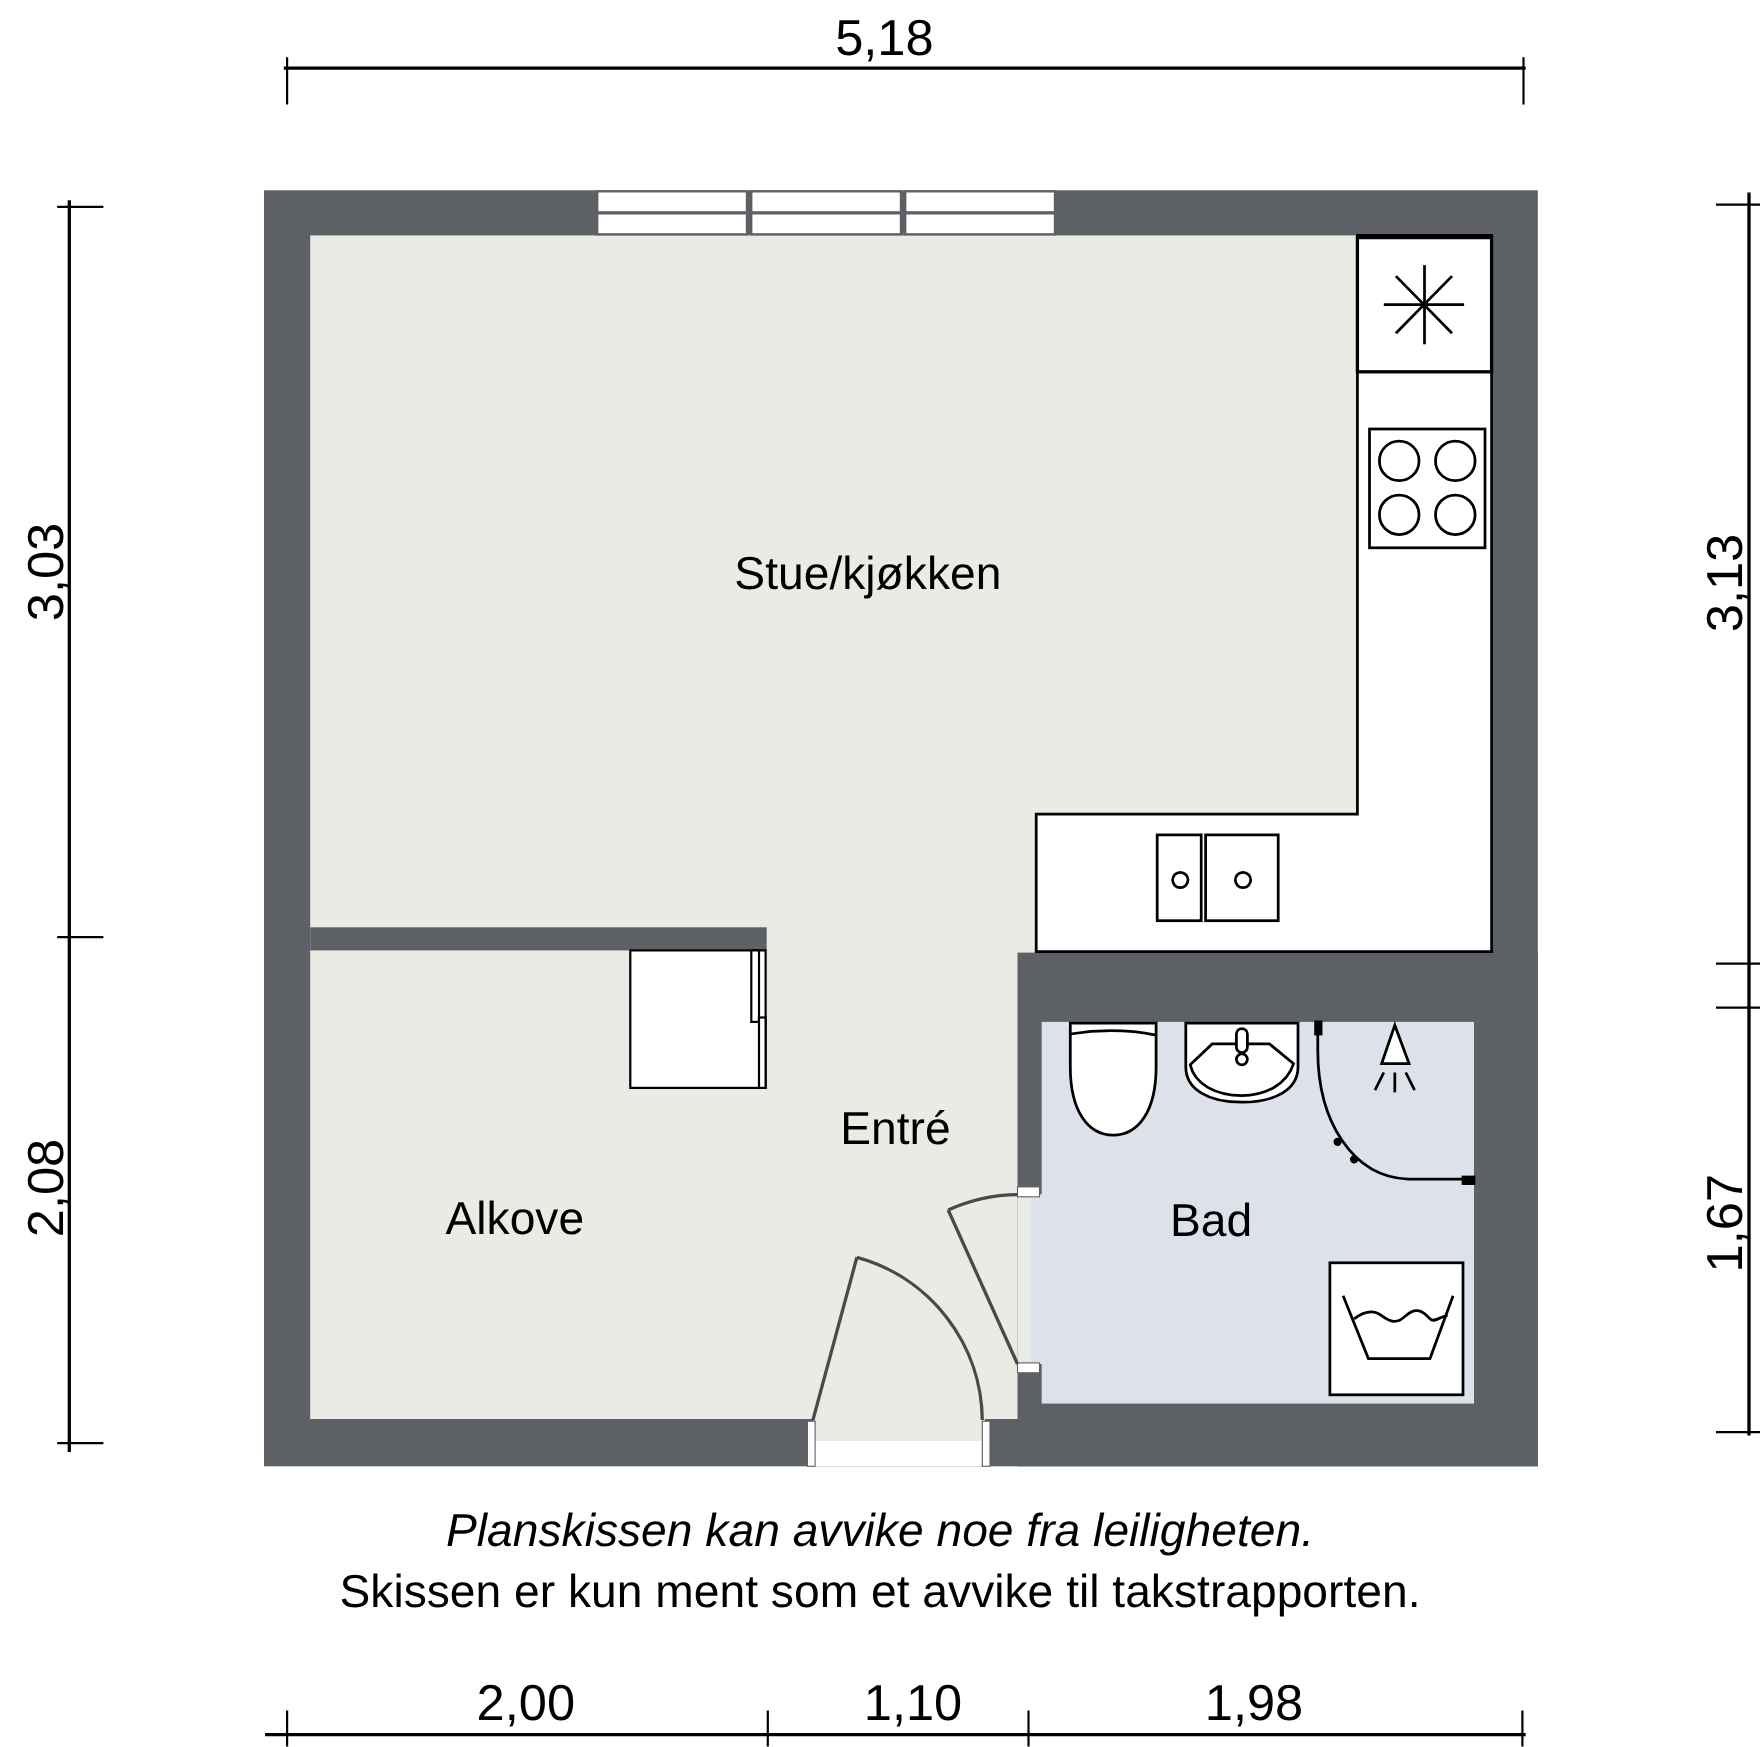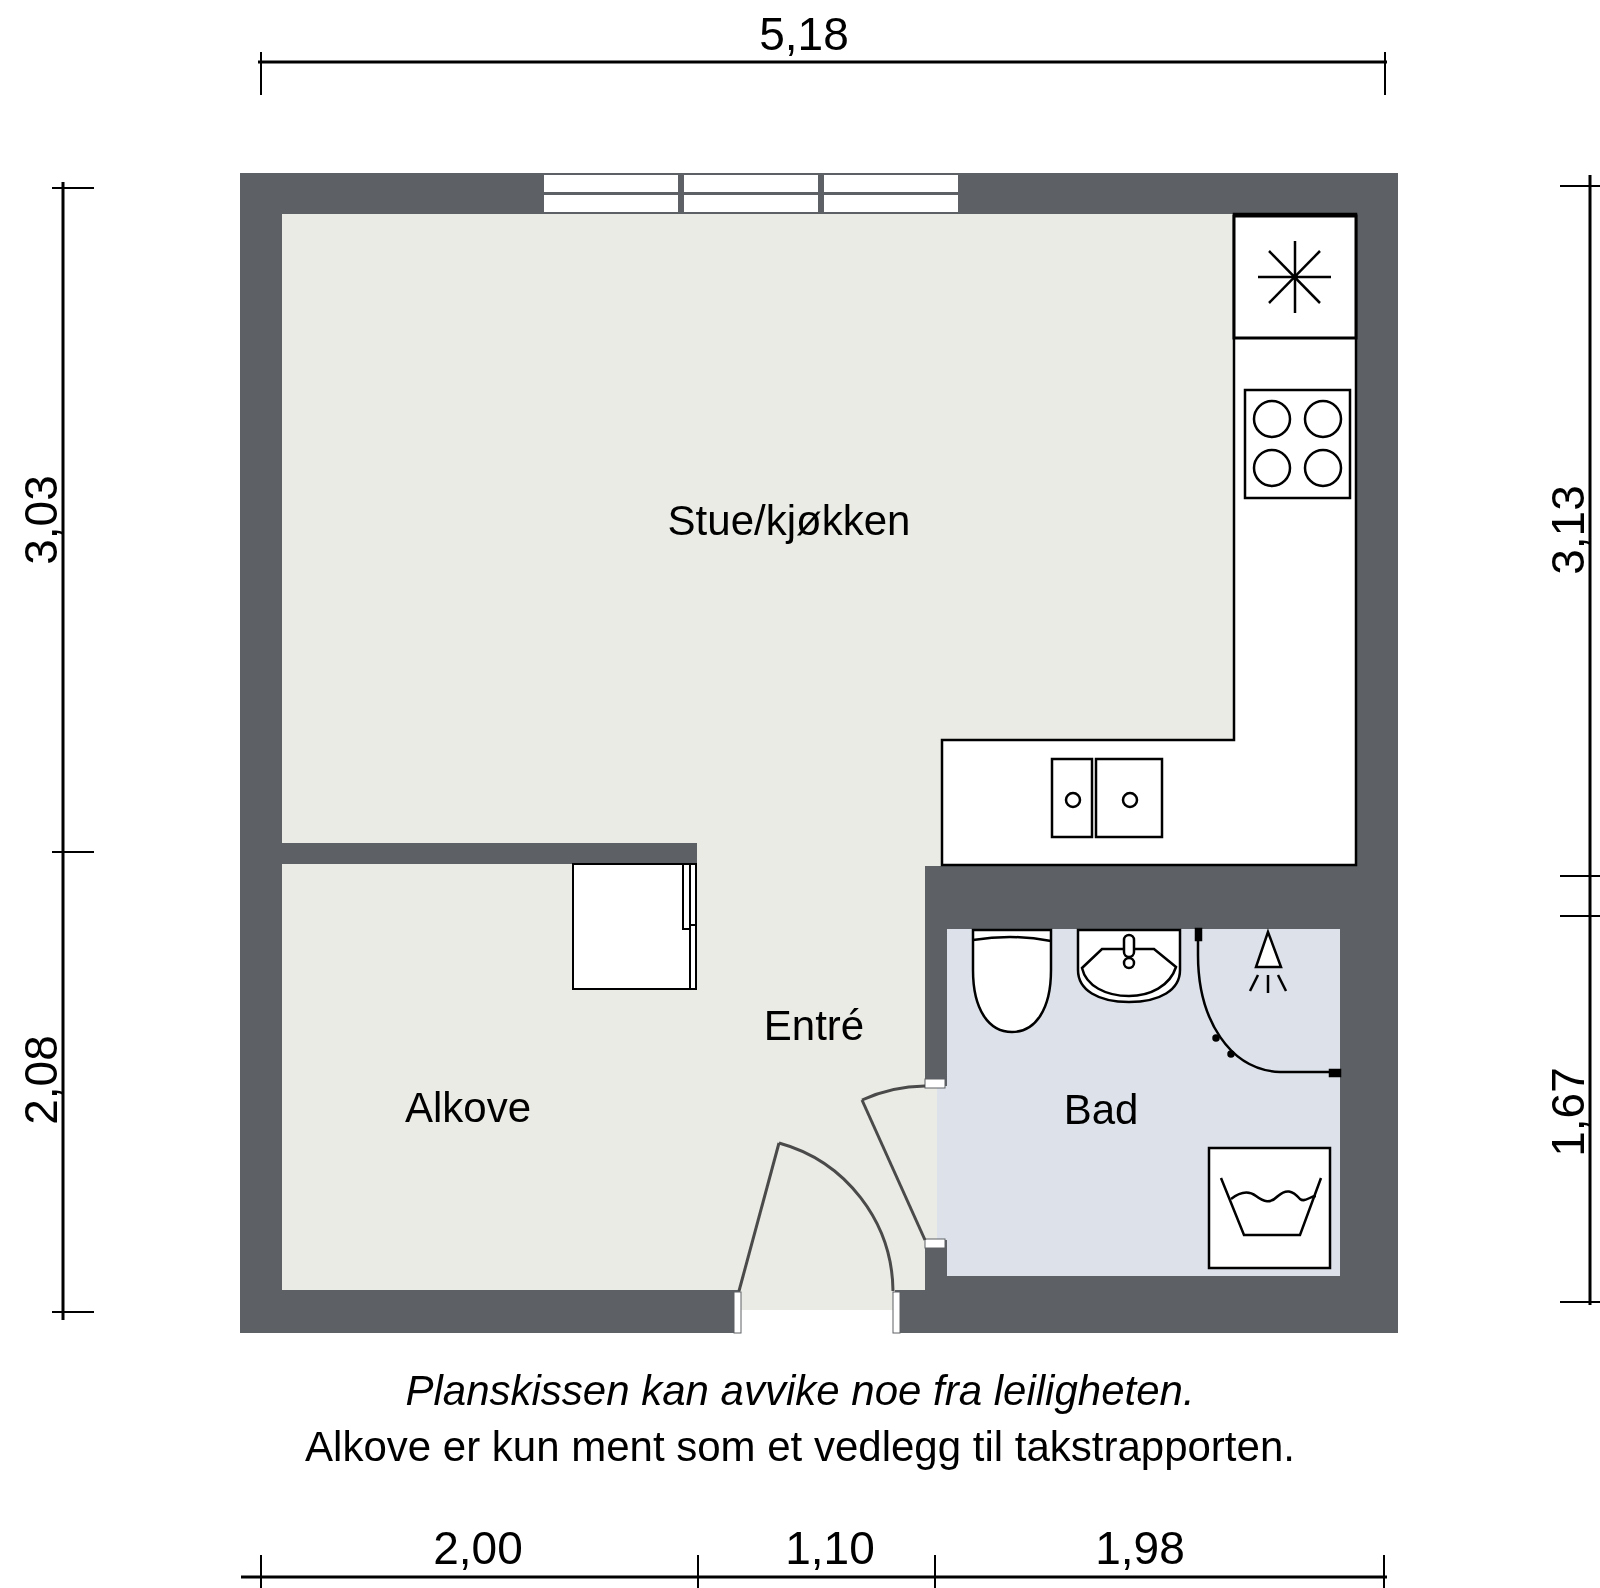--- a/index.html
+++ b/index.html
@@ -156,13 +156,13 @@
     <path d="M1231 1199 C1240 1192 1248 1190 1256 1196 C1264 1202 1270 1204 1278 1196 C1286 1189 1292 1190 1300 1199 C1305 1203 1310 1196 1316 1196"></path>
   </g>
 
   <text class="room-text" x="789" y="535" text-anchor="middle">Stue/kjøkken</text>
   <text class="room-text" x="814" y="1040" text-anchor="middle">Entré</text>
   <text class="room-text" x="468" y="1122" text-anchor="middle">Alkove</text>
   <text class="room-text" x="1101" y="1124" text-anchor="middle">Bad</text>
 </svg>
 
 <div id="note1" class="note">Planskissen kan avvike noe fra leiligheten.</div>
-<div id="note2" class="note">Alkove er kun ment som et vedlegg til takstrapporten.</div>
+<div id="note2" class="note">Skissen er kun ment som et avvike til takstrapporten.</div>
 
 </body></html>

